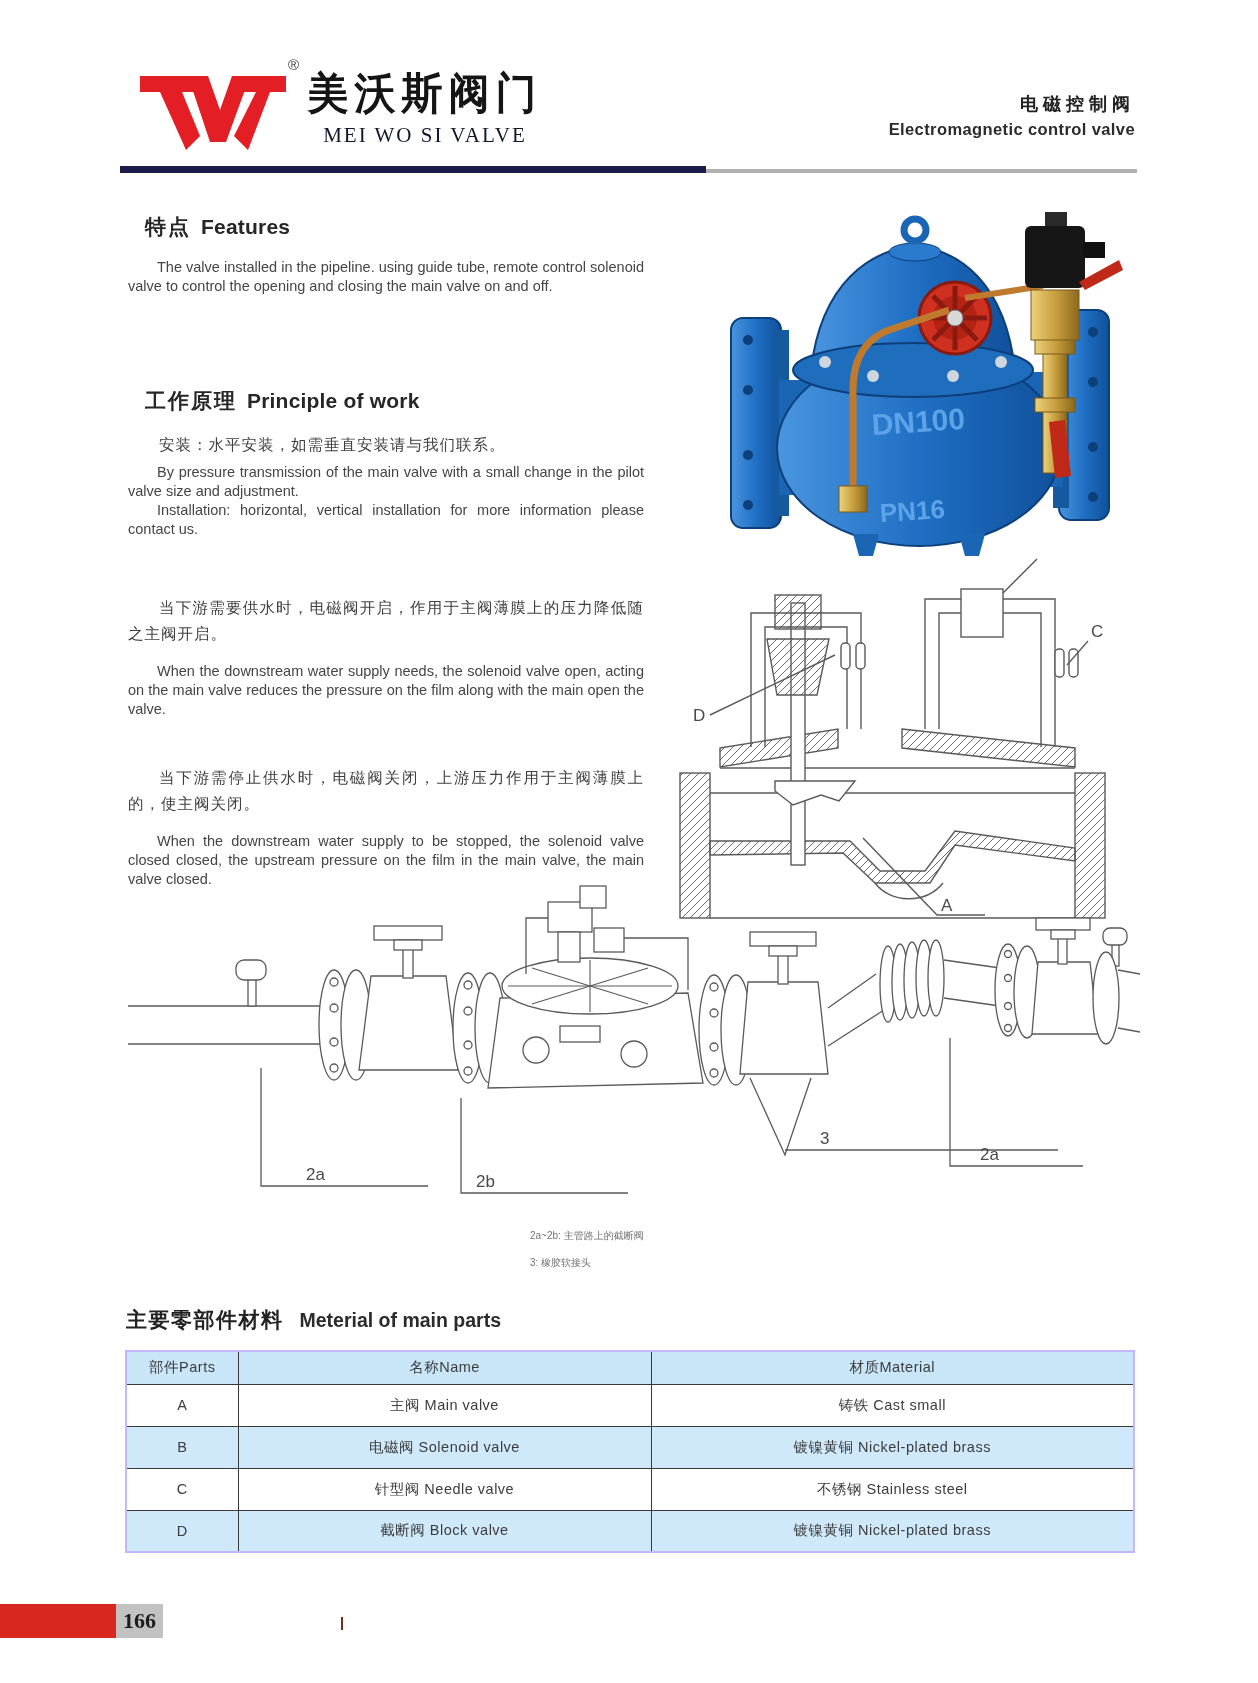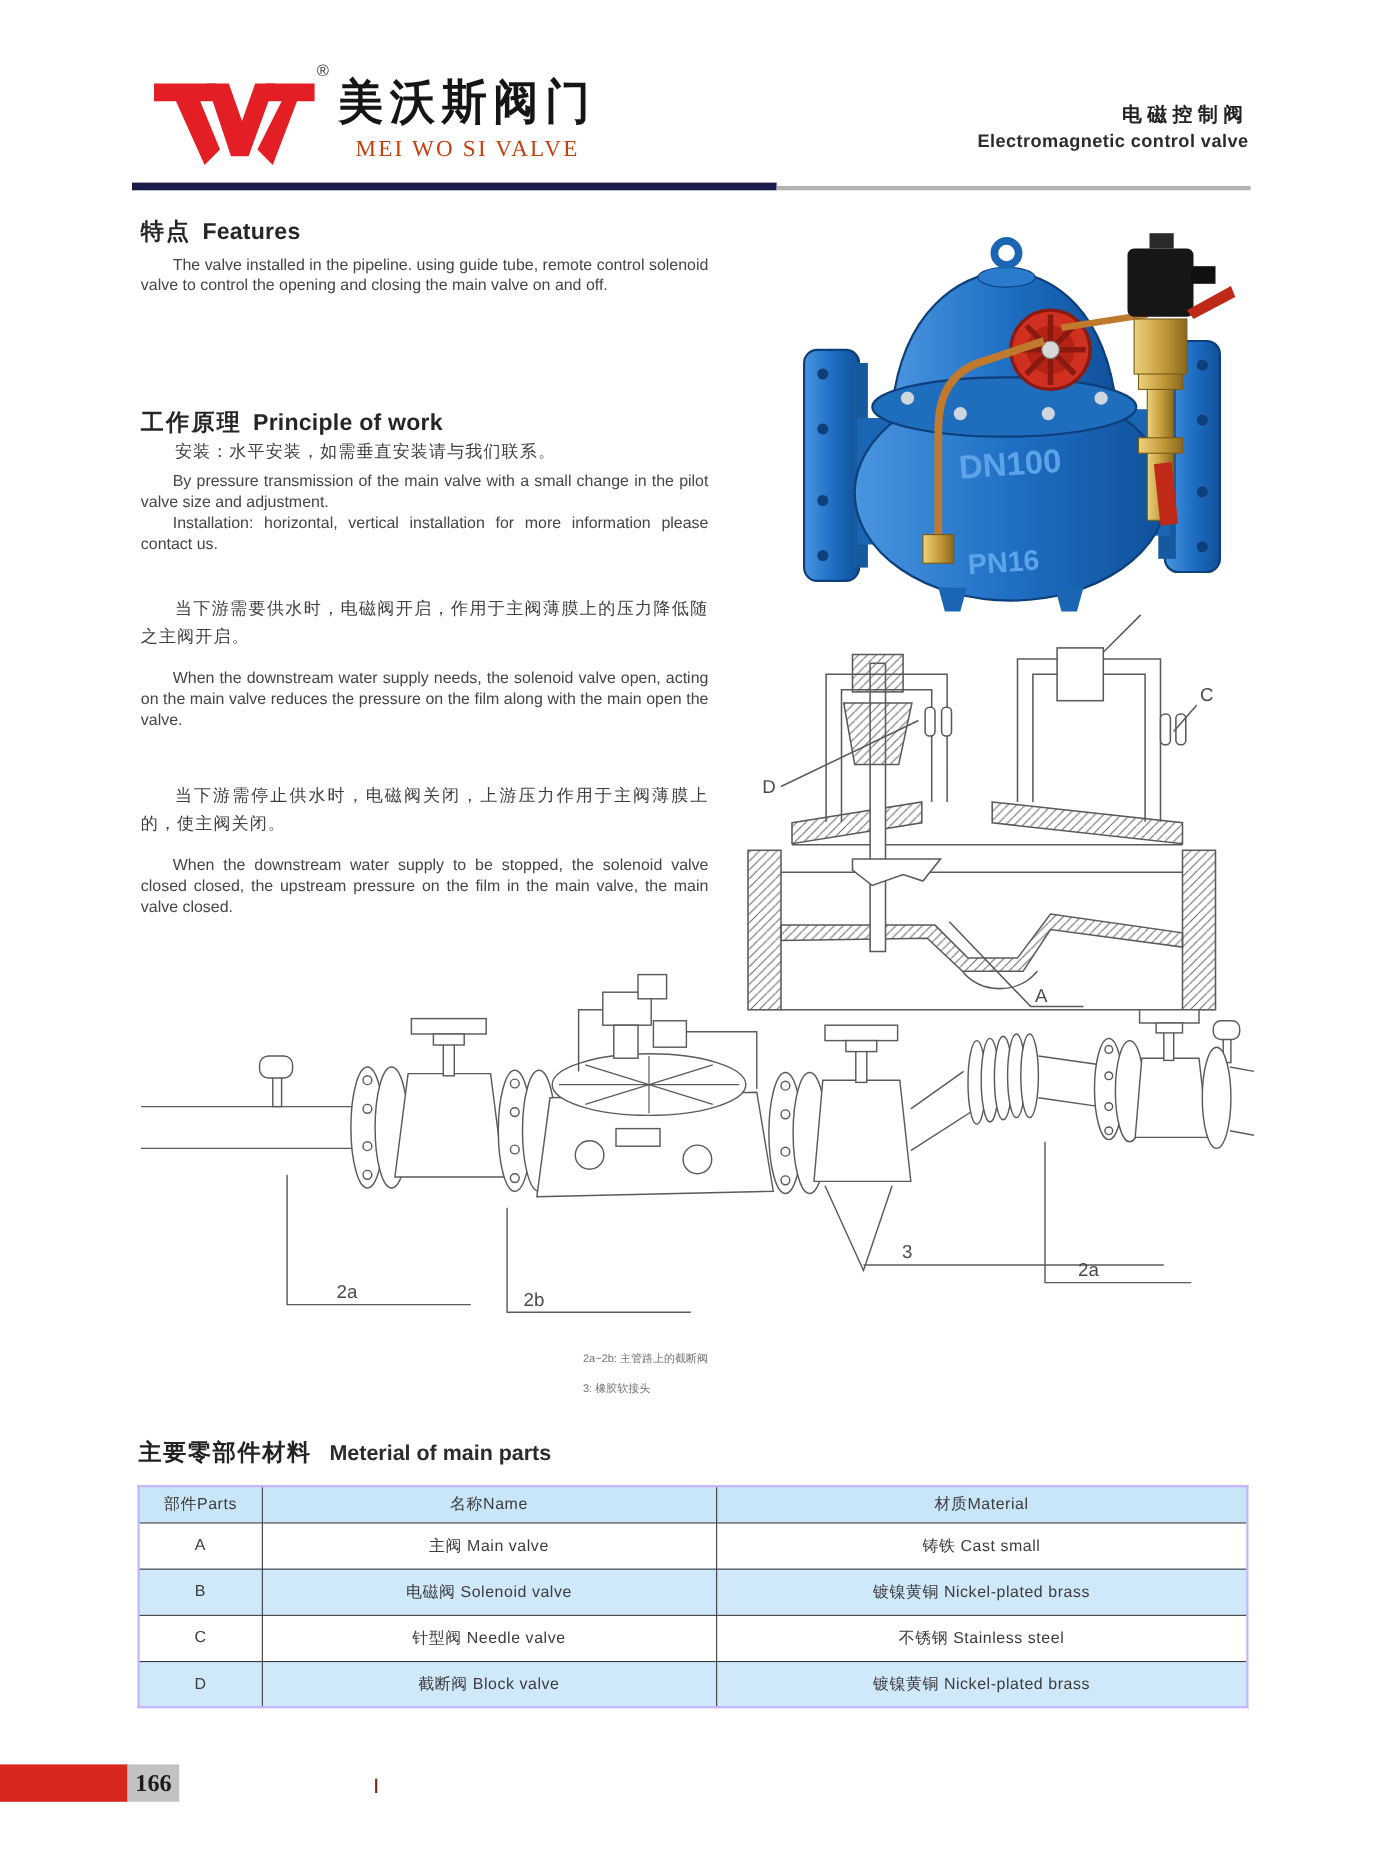--- a/index.html
+++ b/index.html
@@ -7,44 +7,44 @@
     position:relative;width:1258px;height:1683px;margin:0 auto;background:#ffffff;
     font-family:"Liberation Sans","DejaVu Sans",sans-serif;color:#3a3a3a;overflow:hidden;
   }
   
   .logo-block{position:absolute;left:138px;top:58px;display:flex;align-items:flex-start;}
   .logo-mark{position:relative;width:150px;height:100px;}
   .logo-reg{position:absolute;left:288px;top:56px;font-size:15px;color:#3a3a3a;}
   .logo-text{position:absolute;left:300px;top:66px;width:250px;text-align:center;}
   .brand-cn{font-family:"DejaVu Serif","Liberation Serif",serif;font-weight:700;font-size:41px;
     letter-spacing:6px;color:#151515;white-space:nowrap;transform:scaleY(1.05);}
-  .brand-en{font-family:"Liberation Serif","DejaVu Serif",serif;font-size:21px;color:#c2410c;
+  .brand-en{font-family:"Liberation Serif","DejaVu Serif",serif;font-size:21px;color:#0f172a;
     letter-spacing:2px;margin-top:2px;white-space:nowrap;}
   .product-title{position:absolute;right:123px;top:92px;text-align:right;}
   .product-cn{font-size:18px;font-weight:700;letter-spacing:5px;color:#222;}
   .product-en{font-size:16.5px;font-weight:700;color:#2b2b2b;margin-top:4px;letter-spacing:.4px;}
   .header-rule-dark{position:absolute;left:120px;top:166px;width:586px;height:7px;background:#1c1c4a;}
   .header-rule-gray{position:absolute;left:706px;top:169px;width:431px;height:4px;background:#b2b2b2;}
 
   
   .sec{position:absolute;left:128px;width:516px;}
-  .sec h2{margin:0;font-size:21px;color:#262626;}
+  .sec h2{margin:17px;font-size:21px;color:#262626;}
   .h2-cn{font-weight:700;letter-spacing:2px;}
   .h2-en{font-weight:600;margin-left:10px;letter-spacing:.2px;}
   p.cn{margin:0;font-size:15.5px;line-height:26px;text-align:justify;text-indent:2em;
        color:#3f3f3f;letter-spacing:1px;}
   p.en{margin:0;font-size:14.5px;line-height:19px;text-align:justify;text-indent:2em;color:#454545;}
   #features{top:196px;}
   #features p.cn{margin-top:13px;}
   #features p.en{margin-top:8px;}
   #principle{top:370px;}
   #principle .p1cn{margin-top:28px;}
   #principle .p2cn{text-indent:2em;}
   #principle .p1en{margin-top:5px;}
-  #principle .p3cn{margin-top:36px;}
+  #principle .p3cn{margin-top:56px;}
   #principle .p3en{margin-top:15px;}
   #principle .p4cn{margin-top:46px;}
   #principle .p4en{margin-top:15px;}
 
   
   .photo-wrap{position:absolute;left:703px;top:190px;width:434px;height:368px;}
   .section-view{position:absolute;left:625px;top:543px;width:492px;height:388px;}
   .install-view{position:absolute;left:128px;top:878px;width:1012px;height:322px;}
   svg{display:block;}
   .draw-label{font-size:17px;fill:#4a4a4a;font-family:"Liberation Sans",sans-serif;}

